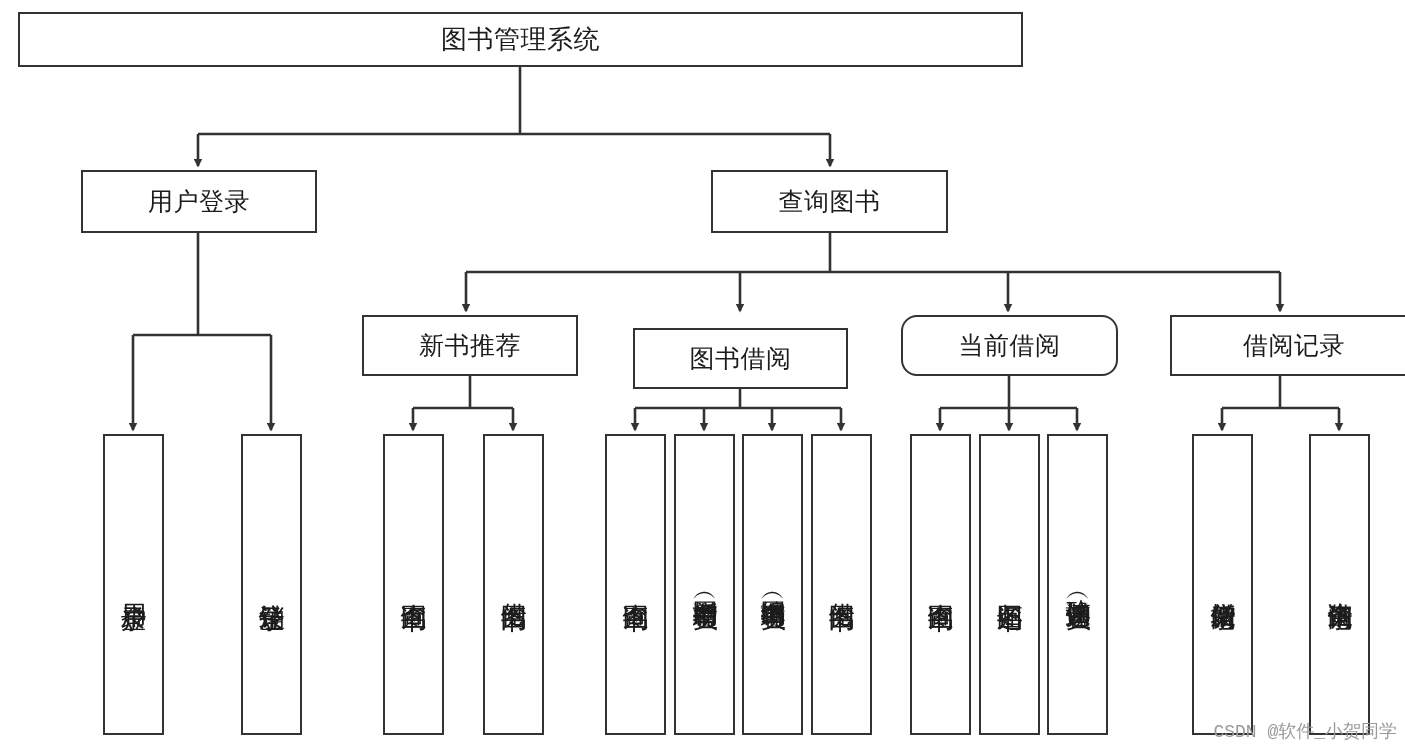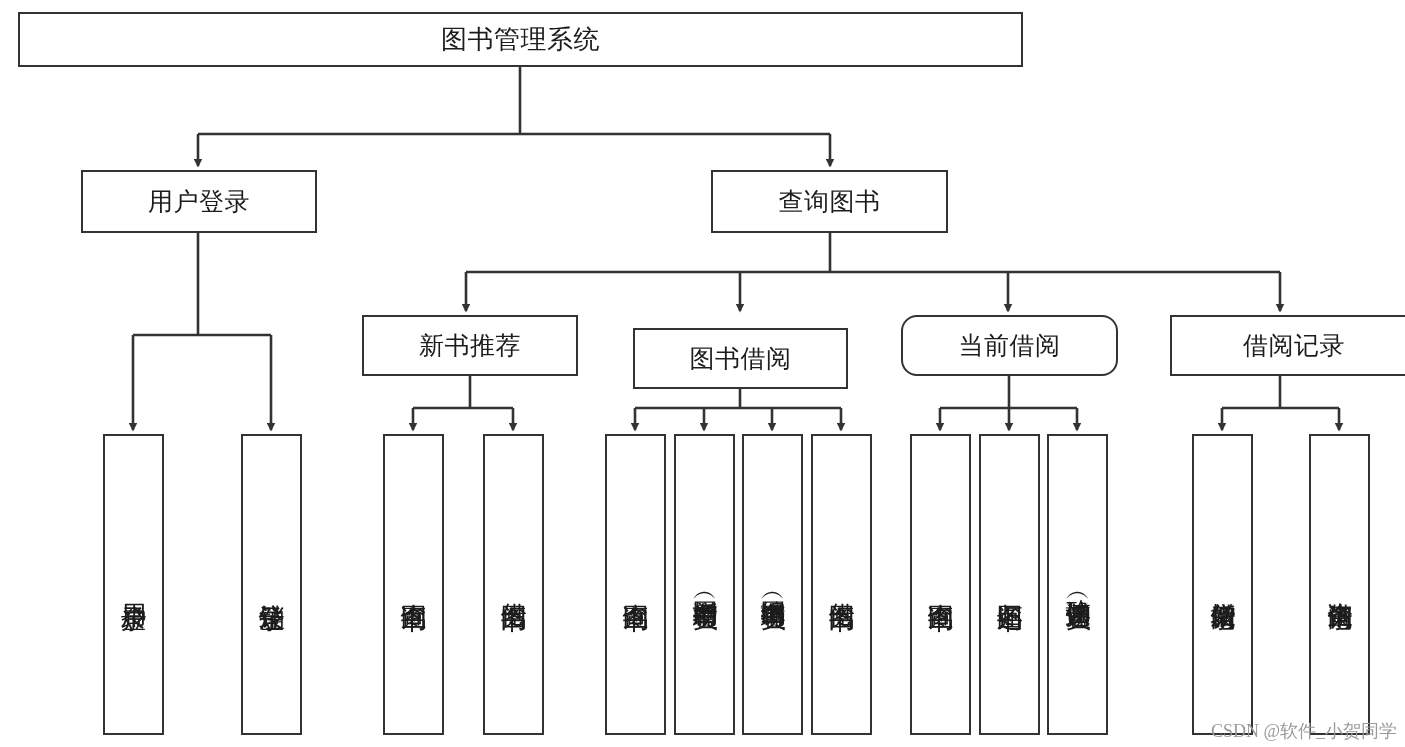--- a/index.html
+++ b/index.html
@@ -68,21 +68,21 @@
     font-size: 25px;
   }
   #watermark {
     position: absolute;
     right: 8px;
     bottom: 4px;
     font-size: 18px;
     color: #9a9a9a;
     white-space: nowrap;
     z-index: 5;
-    font-family: Liberation Serif, serif;
+    font-family: Liberation Mono, monospace;
   }
 </style>
 </head>
 <body>
 
 <div id="diagram-canvas">
 
   <svg id="edge-layer" viewBox="0 0 1405 747" width="1405" height="747">
     <defs>
       <marker id="arrowhead" markerWidth="9" markerHeight="9" refX="7.5" refY="4.5" orient="auto" markerUnits="userSpaceOnUse">

